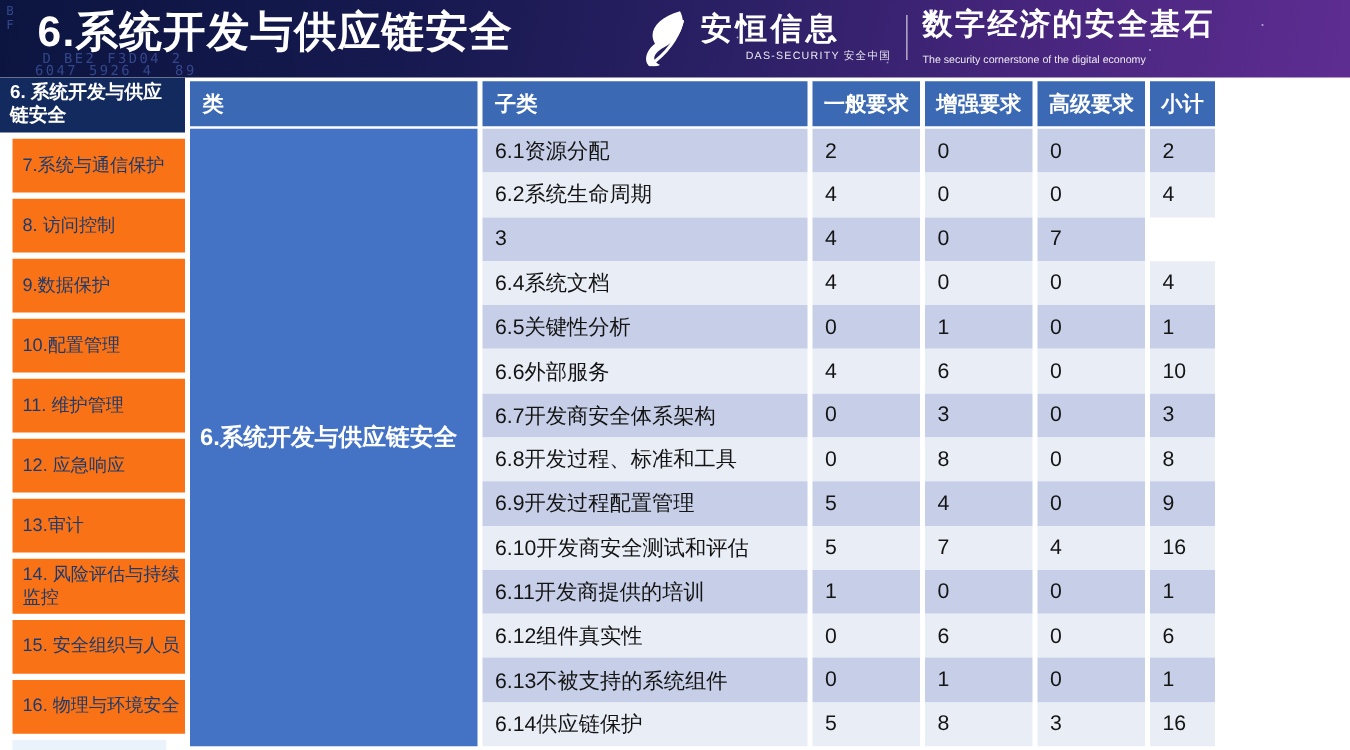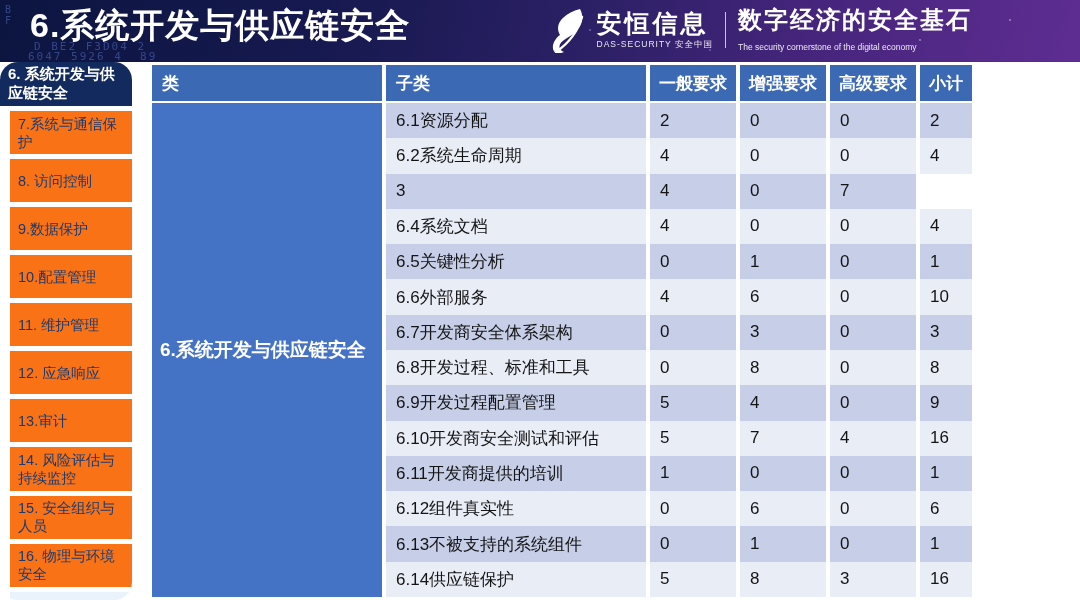--- a/index.html
+++ b/index.html
@@ -21,29 +21,29 @@
   .code2{left:34px;top:40px;font-size:11px;}
   .code3{left:28px;top:50px;font-size:11px;text-align:right;}
   .slide-title{position:absolute;left:30px;top:3px;margin:0;color:#ffffff;
     font-size:34px;font-weight:bold;letter-spacing:1px;}
 
   
   .logo{position:absolute;right:108px;top:7px;display:flex;align-items:center;color:#fff;}
   .logo-swoosh{width:44px;height:46px;margin-right:8px;}
   .brand{display:flex;flex-direction:column;line-height:1;}
   .brand-cn{font-size:25px;font-weight:bold;letter-spacing:3px;}
-  .brand-en{font-size:8.5px;margin-top:4px;letter-spacing:1px;opacity:.9;}
+  .brand-en{font-size:8.5px;margin-top:4px;letter-spacing:1px;opacity:.9;margin-left:36px;}
   .logo-divider{width:1px;height:36px;background:rgba(255,255,255,.75);margin:0 12px;}
   .slogan{display:flex;flex-direction:column;line-height:1;}
   .slogan-cn{font-size:24px;font-weight:bold;letter-spacing:2px;}
   .slogan-en{font-size:8.5px;margin-top:11px;opacity:.9;}
 
   
-  .sidebar{position:absolute;left:0;top:62px;width:132px;height:538px;
-    display:flex;flex-direction:column;gap:5px;padding-top:0;box-sizing:border-box;overflow:hidden;border-radius:18px;}
+  .sidebar{position:absolute;left:0;top:62px;width:148px;height:538px;
+    display:flex;flex-direction:column;gap:5px;padding-top:0;box-sizing:border-box;overflow:hidden;}
   .side-item{background:#f97316;color:#1c3a6e;font-size:14.5px;line-height:1.25;
     margin-left:10px;padding:9px 4px 9px 8px;display:flex;align-items:center;box-sizing:border-box;min-height:43px;}
   .side-item.active{background:#132a5e;color:#ffffff;font-weight:bold;margin-left:0;font-size:15px;}
   .side-sliver{background:#eaf2fb;height:8px;margin-left:10px;width:123px;flex:none;}
 
   
   .table-area{position:absolute;left:152px;top:65px;width:820px;}
   .thead{display:grid;grid-template-columns:230px 260px 86px 86px 86px 52px;column-gap:4px;height:36px;}
   .hcell{background:#3b69b3;color:#ffffff;font-weight:bold;font-size:17px;
     display:flex;align-items:center;justify-content:center;}

